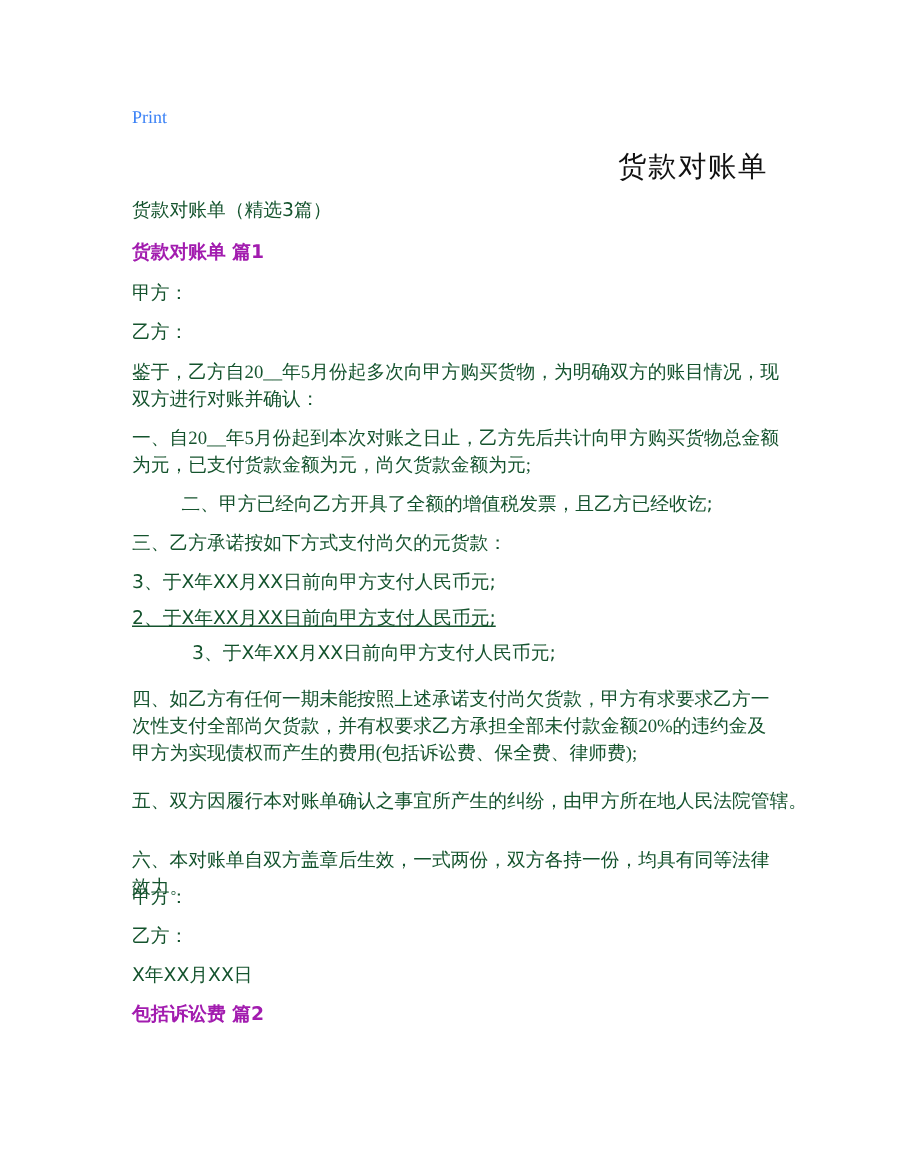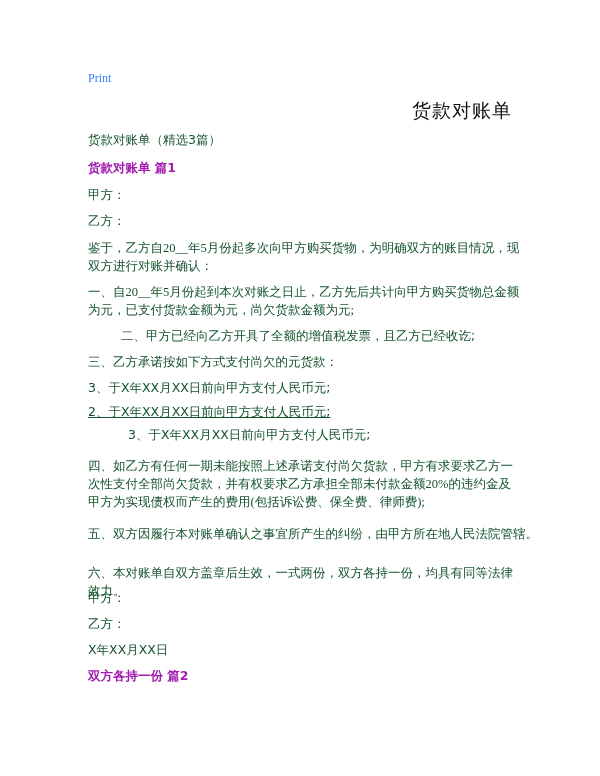--- a/index.html
+++ b/index.html
@@ -81,14 +81,14 @@
   <div class="line" style="top:426px;margin-left:40px;">3、于X年XX月XX日前向甲方支付人民币元;</div>
 
   <div class="line wrap" style="top:457px;">四、如乙方有任何一期未能按照上述承诺支付尚欠货款，甲方有求要求乙方一次性支付全部尚欠货款，并有权要求乙方承担全部未付款金额20%的违约金及甲方为实现债权而产生的费用(包括诉讼费、保全费、律师费);</div>
   <div class="line" style="top:525px;">五、双方因履行本对账单确认之事宜所产生的纠纷，由甲方所在地人民法院管辖。</div>
   <div class="line wrap" style="top:545px;margin-top:19px;">六、本对账单自双方盖章后生效，一式两份，双方各持一份，均具有同等法律效力。</div>
 
   <div class="line" style="top:589px;">甲方：</div>
   <div class="line" style="top:615px;">乙方：</div>
   <div class="line" style="top:641px;">X年XX月XX日</div>
 
-  <div class="line heading" style="top:667px;">双方各持一份 篇2</div>
+  <div class="line heading" style="top:667px;">包括诉讼费 篇2</div>
 </div>
 
 </body></html>

